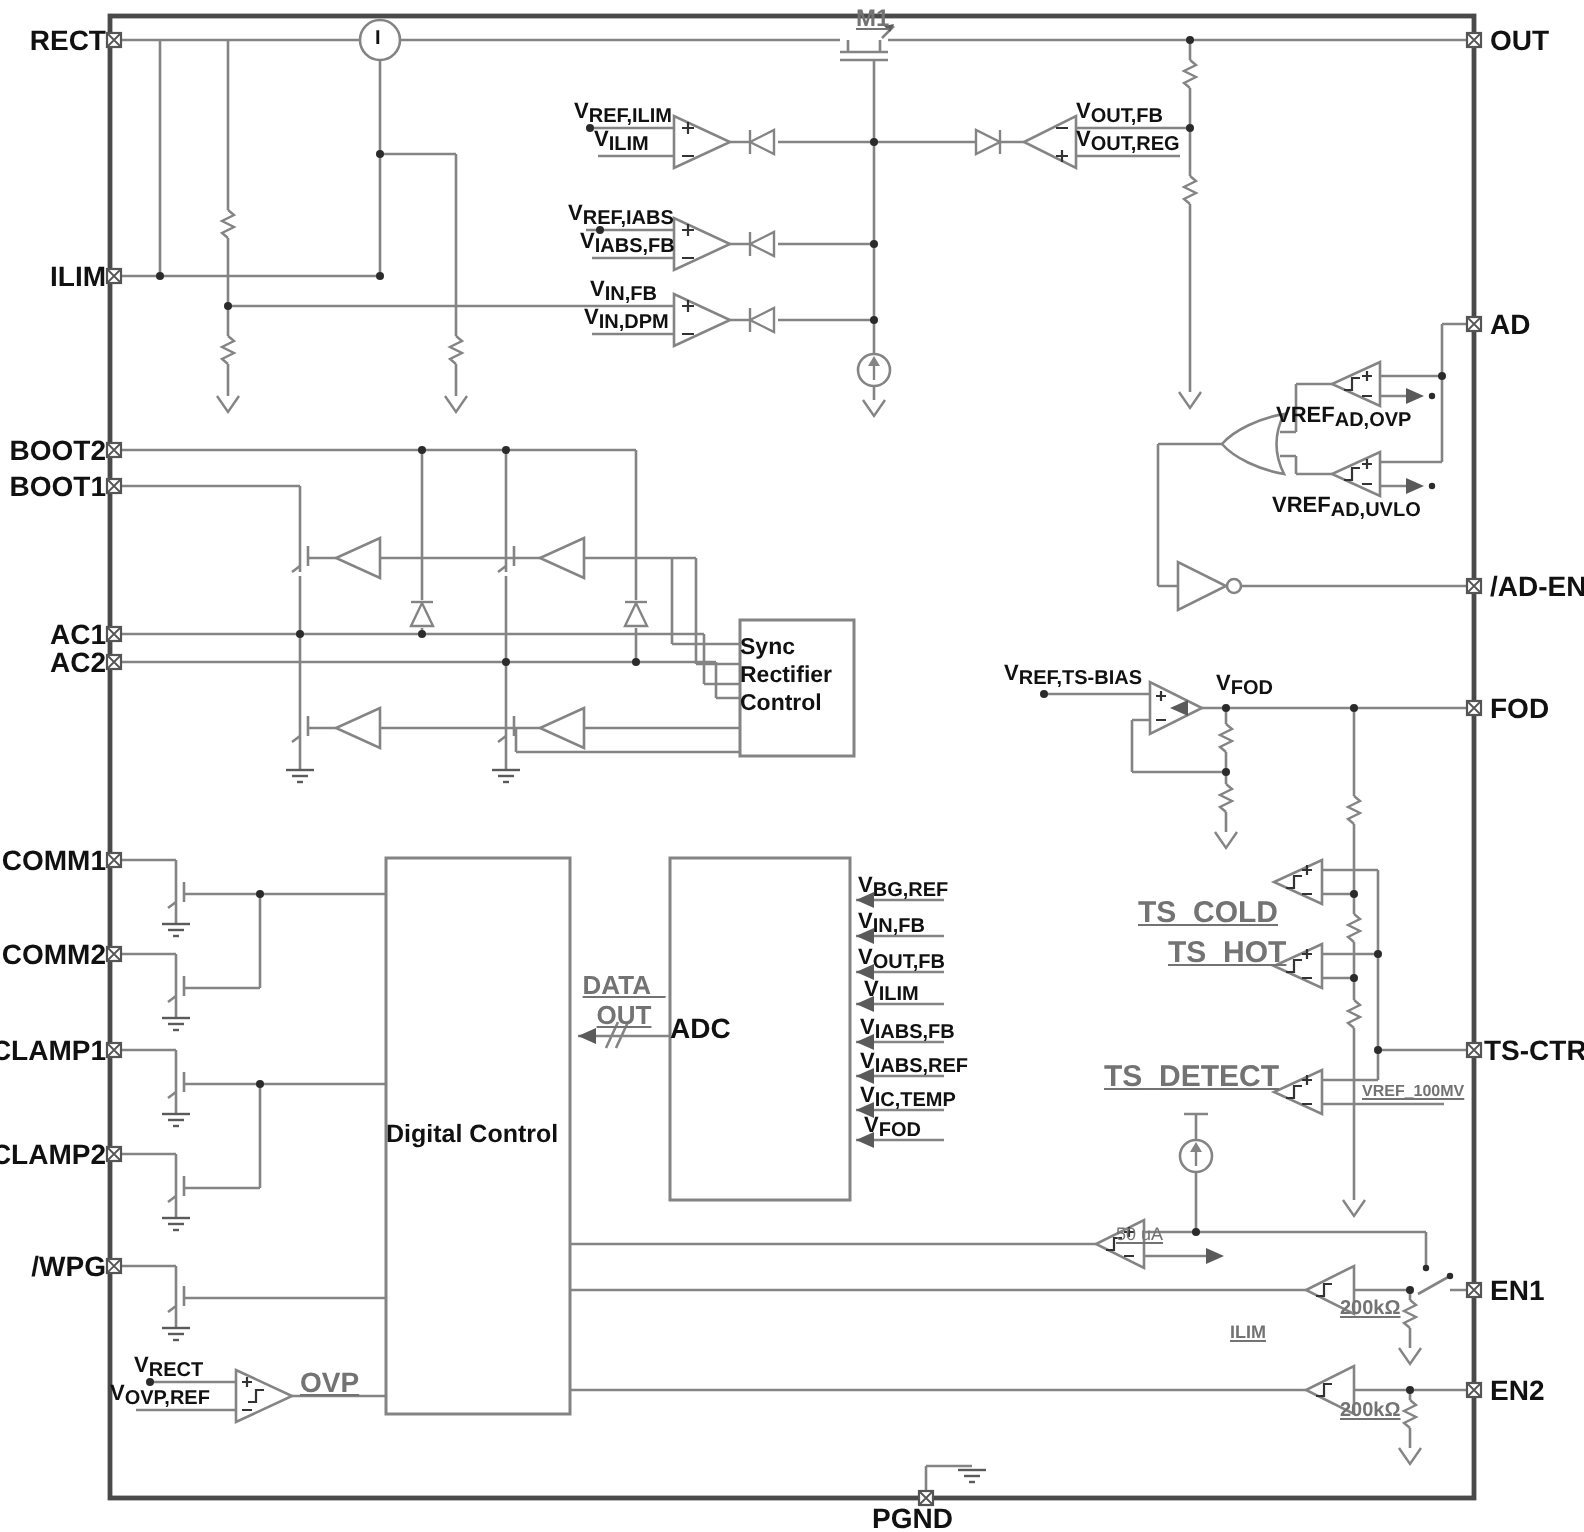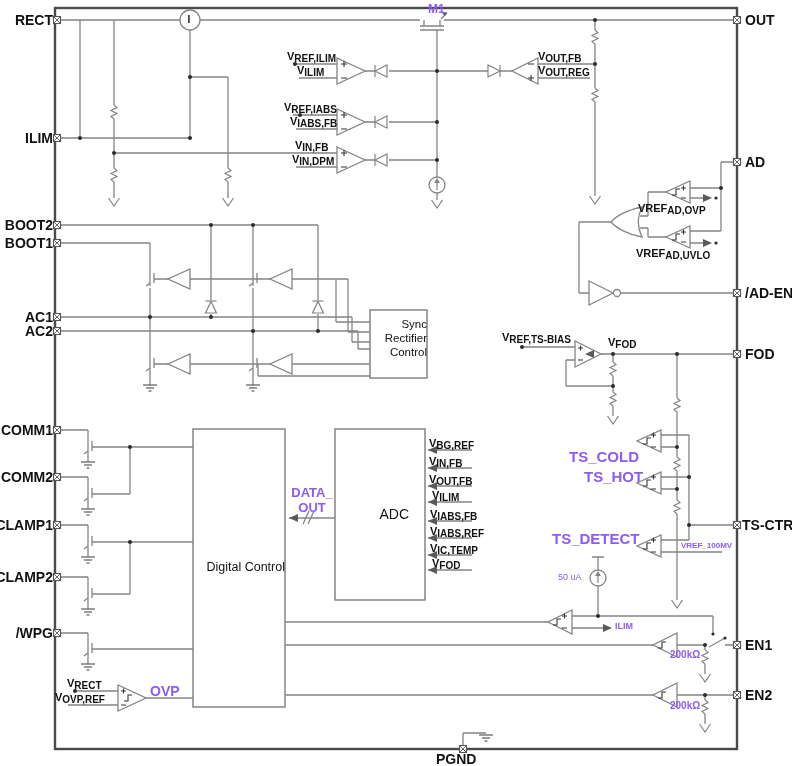--- a/index.html
+++ b/index.html
@@ -3,27 +3,27 @@
 <meta charset="utf-8">
 <style>
   html,body{margin:0;padding:0;background:#fff;}
   #stage{position:relative;width:792px;height:766px;background:#fff;overflow:hidden;
          font-family:"Liberation Sans",sans-serif;}
   #schem{position:absolute;left:0;top:0;}
   .pinlbl{position:absolute;font:bold 14px "Liberation Sans",sans-serif;color:#111;white-space:nowrap;}
   .pl-left{text-align:right;}
   .sig{position:absolute;font:bold 11px "Liberation Sans",sans-serif;color:#111;white-space:nowrap;line-height:1.1;}
   .sig sub{font-size:10px;font-weight:bold;vertical-align:-2px;}
-  .plain{position:absolute;font:bold 12px "Liberation Sans",sans-serif;color:#8b5cf6;white-space:nowrap;}
+  .plain{position:absolute;font:bold 12px "Liberation Sans",sans-serif;color:#737373;white-space:nowrap;text-decoration:underline;}
   .big{font-size:15px;}
   .mid{font-size:14px;text-align:center;}
-  .sm{font-size:9px;}
+  .sm{font-size:9px;margin-top:40px;}
   .sm8{font-size:8px;}
   .sm10{font-size:10px;}
-  .blocklbl{position:absolute;color:#111;font-weight:normal;text-align:right;}
+  .blocklbl{position:absolute;color:#111;font-weight:bold;text-align:left;}
   .copyright{position:absolute;font:12px "Liberation Sans",sans-serif;color:#222;white-space:nowrap;}
   .circI{position:absolute;font:bold 10px "Liberation Sans",sans-serif;color:#111;}
 </style>
 </head>
 <body>
 
 <div id="stage">
 
 <svg id="schem" width="792" height="766" viewBox="0 0 792 766">
   <defs>

